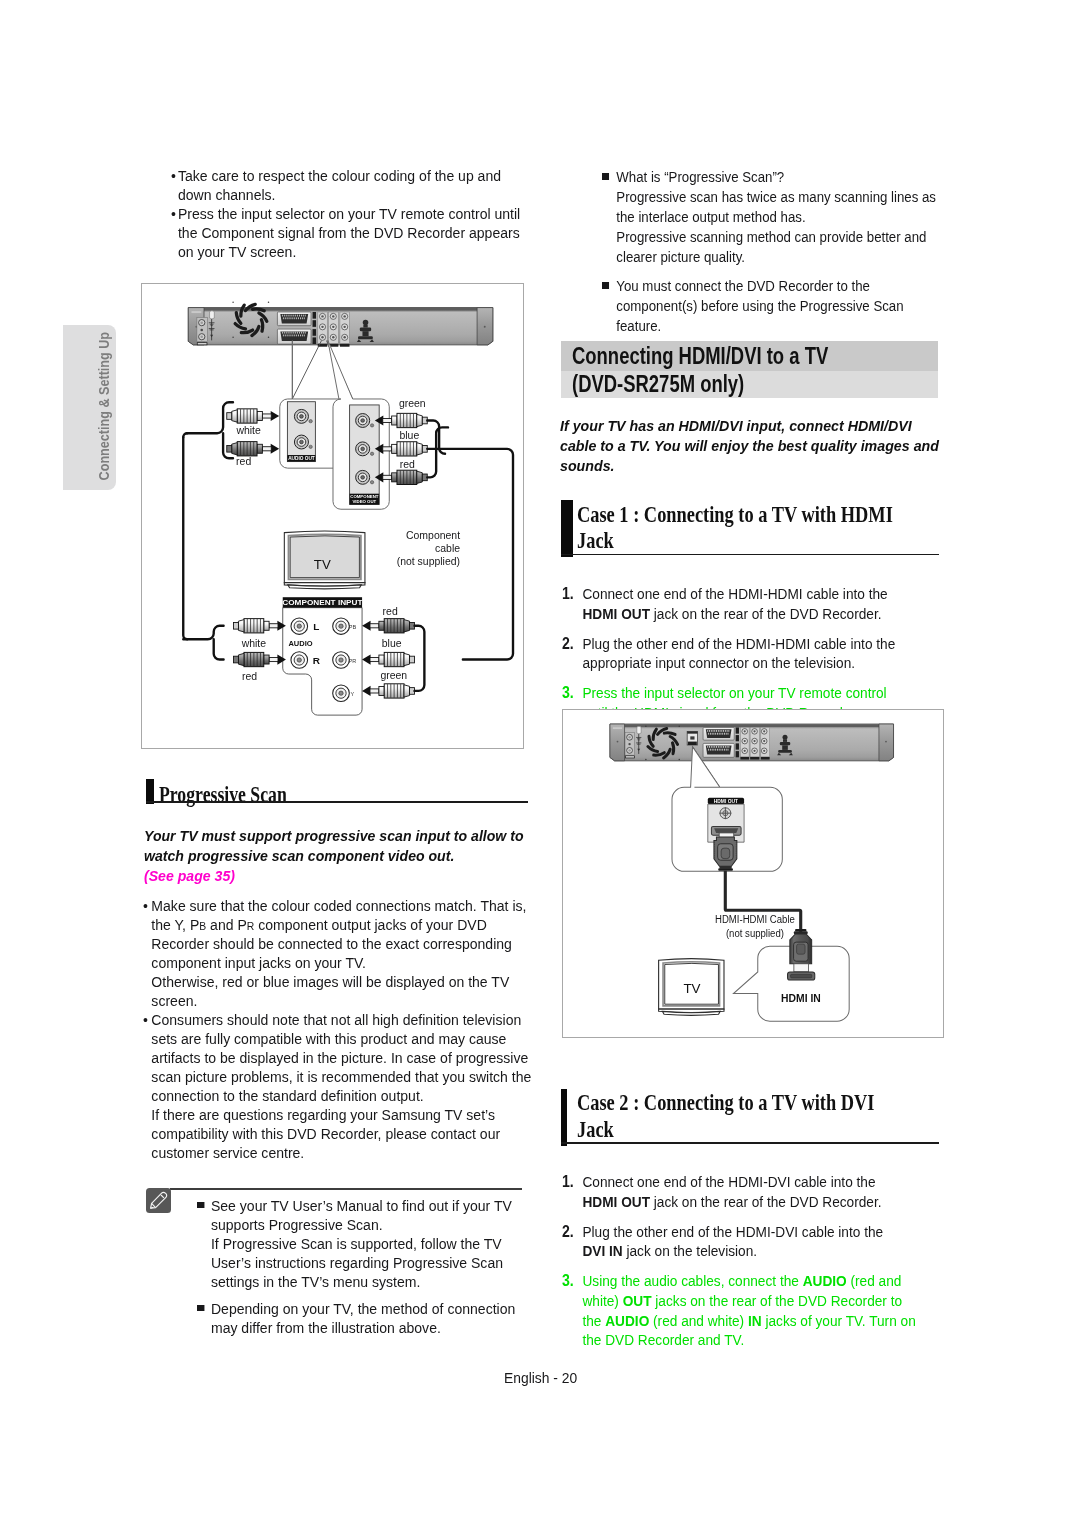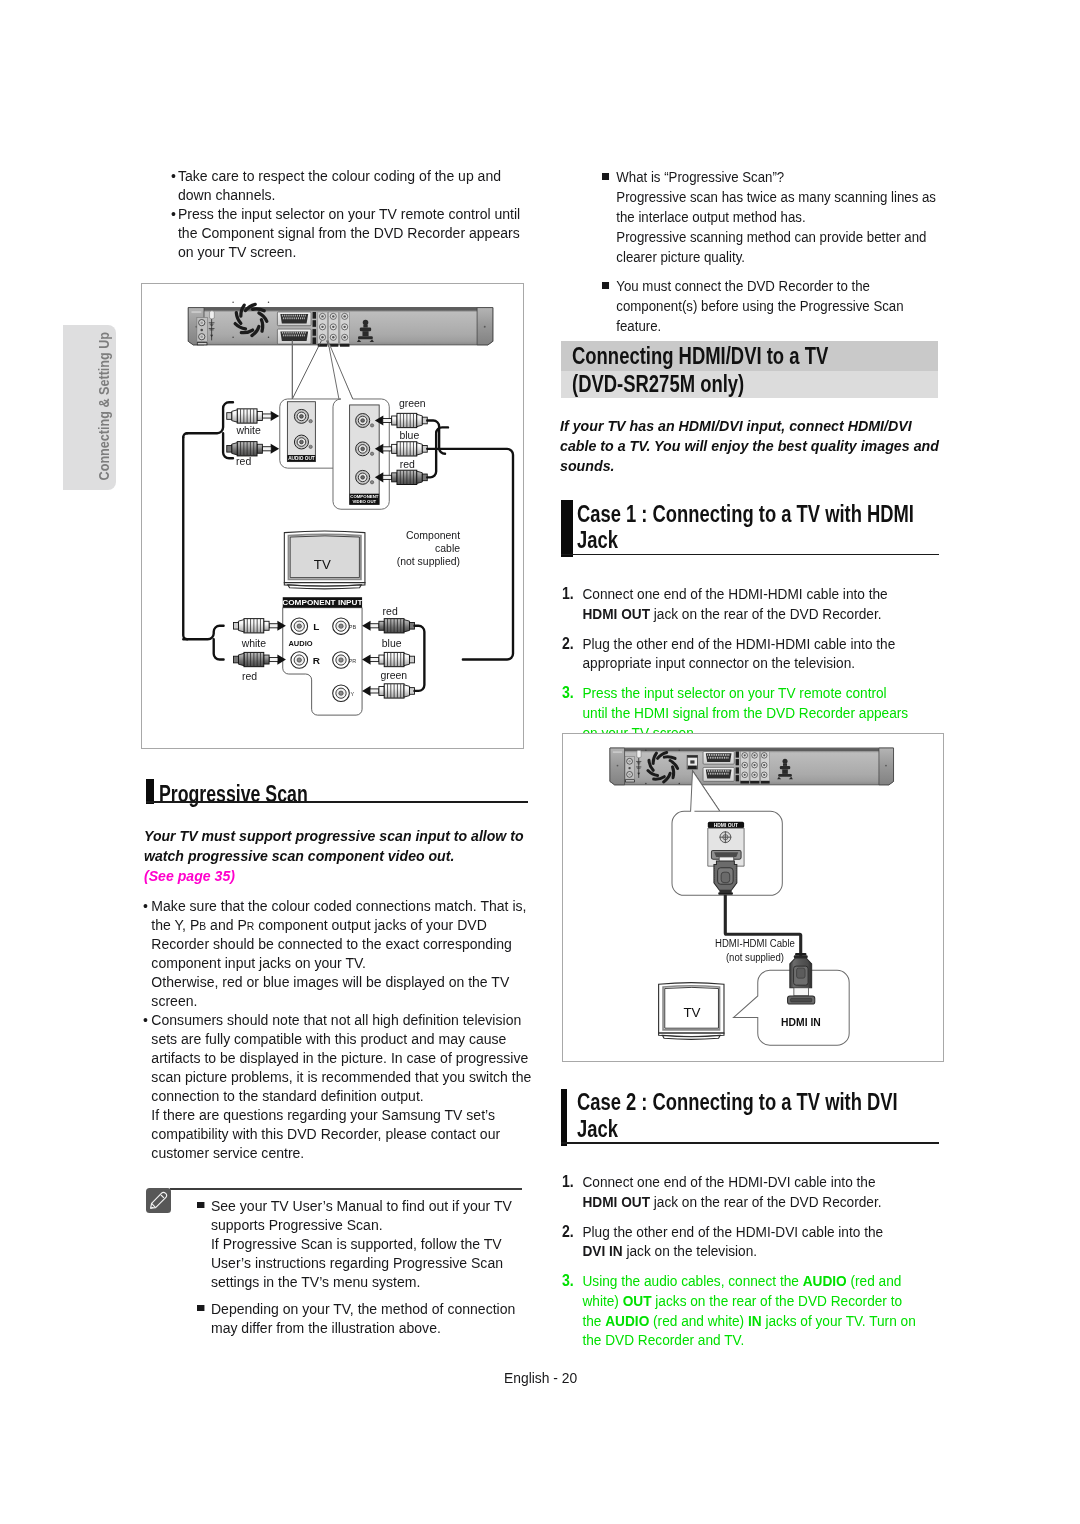--- a/index.html
+++ b/index.html
@@ -29,21 +29,21 @@
   .sqb{position:absolute;left:0;top:5.7px;width:7.5px;height:6.8px;background:#18181a;font-size:0;line-height:0;}
 
   
   #banner{left:561px;top:341.3px;width:350px;height:57px;}
   #banner .b1{position:absolute;left:0;top:0;width:377.4px;height:29.5px;background:#c9c9c9;}
   #banner .b2{position:absolute;left:0;top:29.5px;width:377.4px;height:27.5px;background:#dcdcdc;}
   #banner .btxt{position:absolute;left:11.1px;transform:scaleX(0.785);transform-origin:left top;
       font-size:23.5px;font-weight:bold;line-height:28px;color:#111;white-space:nowrap;}
 
   
-  .hd{position:absolute;}
+  .hd{position:absolute;font-family:Liberation Serif, serif;}
   .hd .bar{position:absolute;left:0;top:0;width:7.4px;background:#0a0a0a;}
   .hd .t{position:absolute;transform:scaleX(0.782);transform-origin:left top;font-size:23.5px;font-weight:bold;color:#111;
          line-height:26.8px;white-space:nowrap;}
   .hd .rule{position:absolute;left:0;height:1.8px;background:#1a1a1a;}
   .green{color:#00e000;}
 
   
   .figbox{position:absolute;border:1px solid #a8a8a8;background:#fff;overflow:hidden;line-height:0;}
 
   
@@ -575,21 +575,21 @@
       <div class="t" style="left:16px;top:27.4px;">Jack</div>
       <div class="rule" style="top:53.5px;width:377.5px;"></div>
     </div>
 
     <div class="abs sqz" id="case1-steps" style="left:561.6px;top:584px;width:386px;transform:scaleX(0.905);">
         <div class="step"><span class="n">1.</span><span class="tx"><span>Connect one end of the HDMI-HDMI cable into the </span><span style="font-weight: bold;">HDMI OUT</span><span> jack on the rear of the DVD Recorder.</span></span></div>
         <div class="step"><span class="n">2.</span><span class="tx"><span>Plug the other end of the HDMI-HDMI cable into the appropriate input connector on the television.</span></span></div>
         <div class="step green"><span class="n">3.</span><span class="tx"><span>Press the input selector on your TV remote control until the HDMI signal from the DVD Recorder appears on your TV screen.</span></span></div>
       </div>
 
-    <div class="figbox" id="fig2" style="left:562.4px;top:733px;width:380.1px;height:326.9px;">
+    <div class="figbox" id="fig2" style="left:562.4px;top:709px;width:380.1px;height:326.9px;">
 <svg viewBox="0 0 378 326" width="100%" height="100%" preserveAspectRatio="none">
   <defs>
     <linearGradient id="pgrad" x1="0" y1="0" x2="0" y2="1">
       <stop offset="0" stop-color="#9a9a9a"></stop>
               <stop offset="0.055" stop-color="#6f6f6f"></stop>
       <stop offset="0.13" stop-color="#bdbdbd"></stop>
               <stop offset="0.72" stop-color="#aaaaaa"></stop>
       <stop offset="0.90" stop-color="#9e9e9e"></stop>
               <stop offset="1" stop-color="#8a8a8a"></stop>
     </linearGradient>

